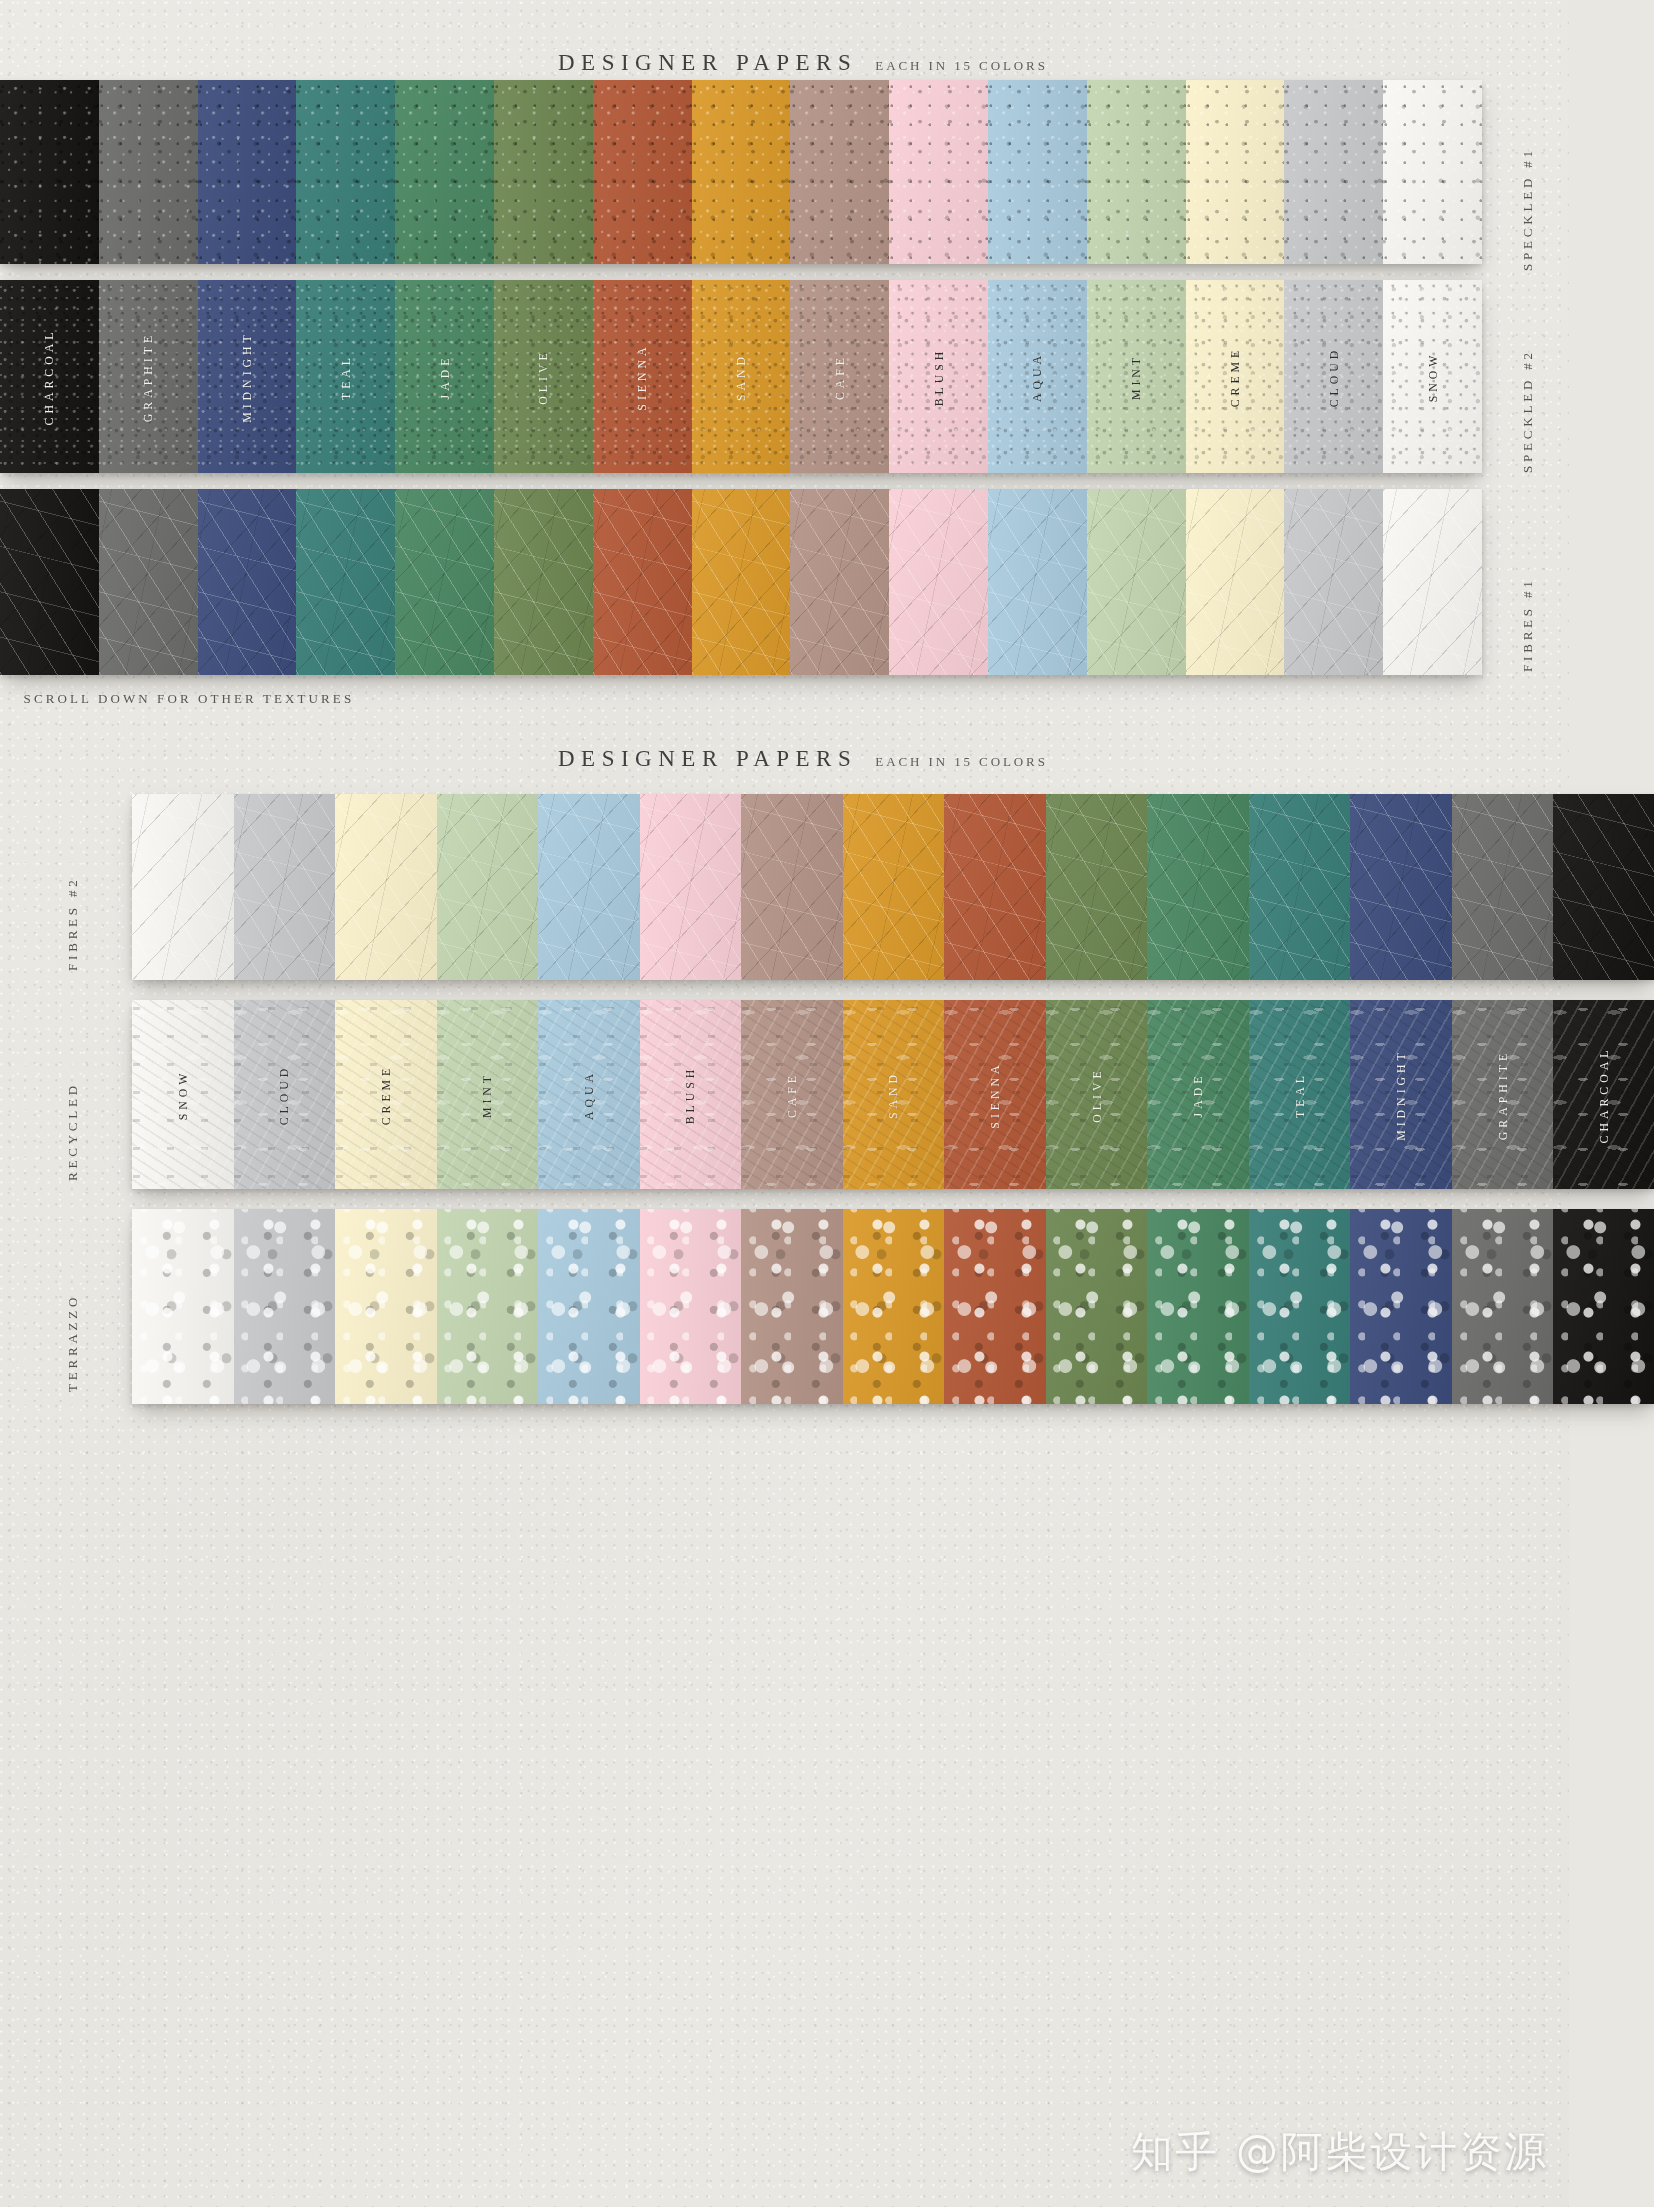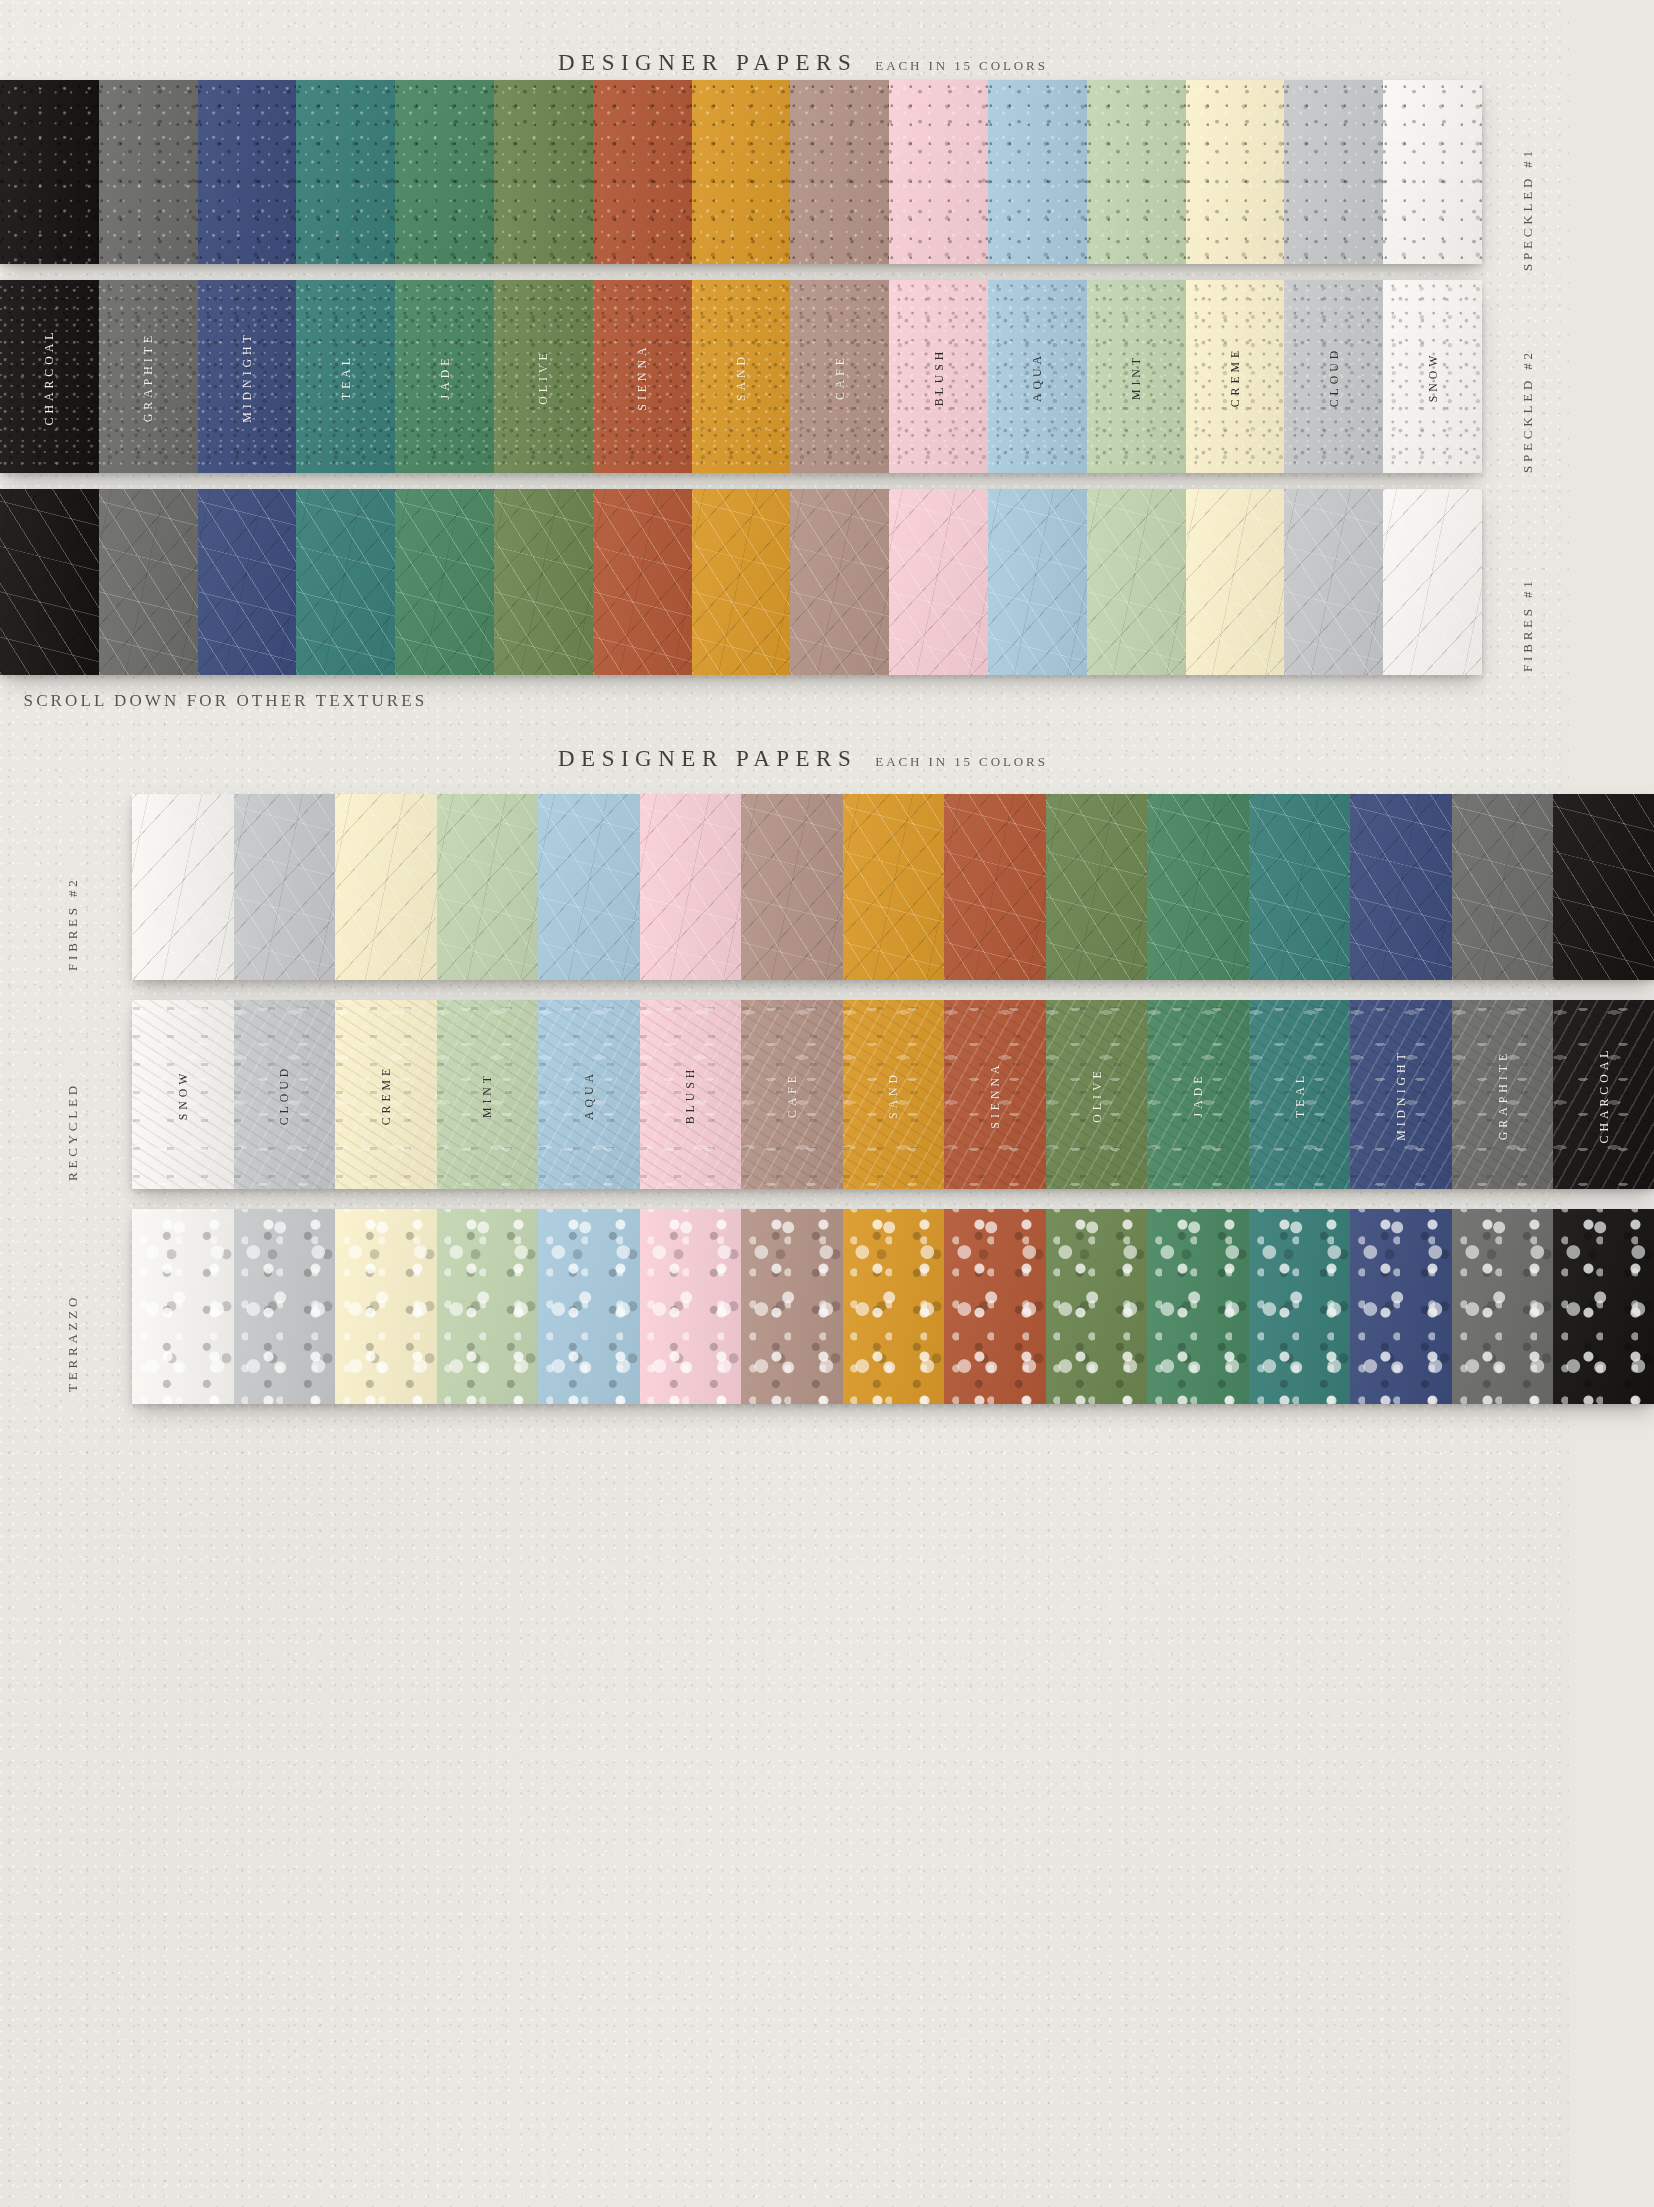--- a/index.html
+++ b/index.html
@@ -33,21 +33,21 @@
   .sheet-head .t1{
     font-size:23px; letter-spacing:6.5px; font-weight:400;
     color:#3f3f3d;
   }
   .sheet-head .t2{
     font-size:13px; letter-spacing:2.9px; color:#5d5d5a;
     margin-left:14.5px;
   }
   .scroll-note{
     position:absolute;
-    font-size:17px; letter-spacing:3.1px; color:#56564f;
+    font-size:13px; letter-spacing:3.1px; color:#56564f;
     white-space:nowrap;
   }
 
   
   .side-label{
     position:absolute;
     writing-mode:vertical-rl;
     transform:rotate(180deg);
     font-size:13px;
     letter-spacing:3.8px;
@@ -328,15 +328,16 @@
       <div class="sw tex-terrazzo" style="background: linear-gradient(104deg, rgb(183, 99, 67) 0%, rgb(176, 92, 60) 45%, rgb(167, 83, 51) 100%);"></div>
       <div class="sw tex-terrazzo" style="background: linear-gradient(108deg, rgb(118, 142, 91) 0%, rgb(111, 135, 84) 45%, rgb(102, 126, 75) 100%);"></div>
       <div class="sw tex-terrazzo" style="background: linear-gradient(92deg, rgb(85, 142, 106) 0%, rgb(78, 135, 99) 45%, rgb(69, 126, 90) 100%);"></div>
       <div class="sw tex-terrazzo" style="background: linear-gradient(96deg, rgb(70, 134, 128) 0%, rgb(63, 127, 121) 45%, rgb(54, 118, 112) 100%);"></div>
       <div class="sw tex-terrazzo" style="background: linear-gradient(100deg, rgb(72, 87, 131) 0%, rgb(65, 80, 124) 45%, rgb(56, 71, 115) 100%);"></div>
       <div class="sw tex-terrazzo" style="background: linear-gradient(104deg, rgb(117, 117, 115) 0%, rgb(110, 110, 108) 45%, rgb(101, 101, 99) 100%);"></div>
       <div class="sw tex-terrazzo" style="background: linear-gradient(108deg, rgb(35, 34, 32) 0%, rgb(28, 27, 25) 45%, rgb(19, 18, 16) 100%);"></div>
     </div>
   <div class="side-label" style="left:65px; top:1247px; height:145px;">TERRAZZO</div>
 
+  <div class="watermark">知乎 @阿柴设计资源</div>
 
 </div>
 
 
 </body></html>

